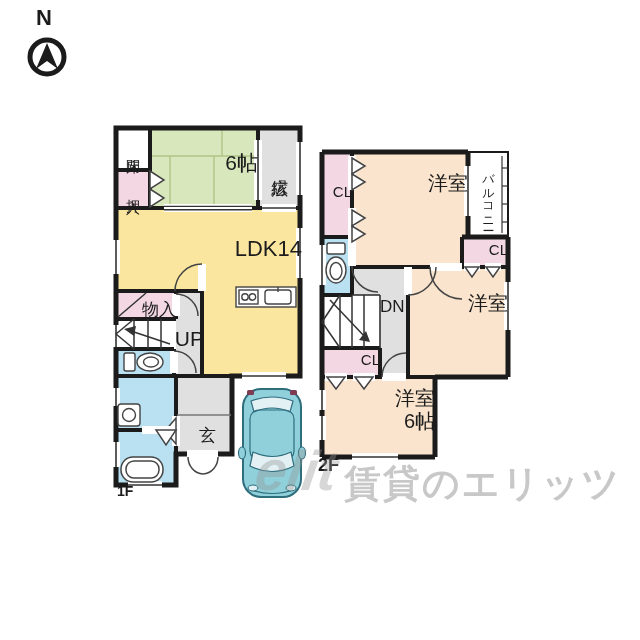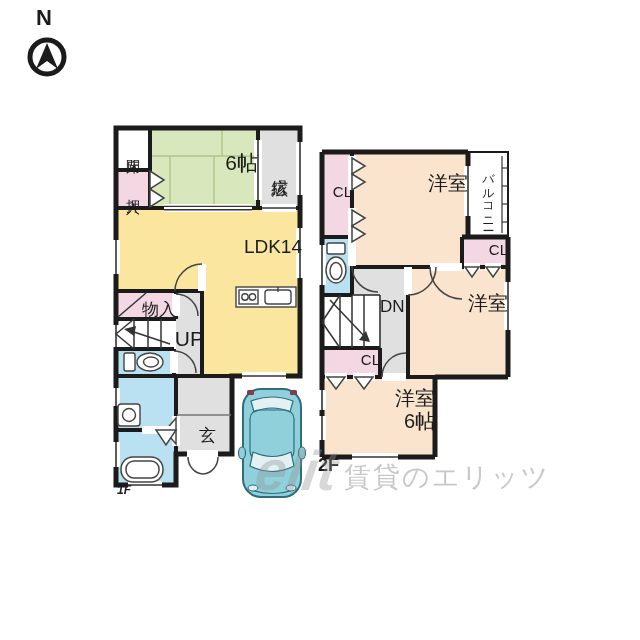--- a/index.html
+++ b/index.html
@@ -7,21 +7,21 @@
           font-family:"Liberation Sans","DejaVu Sans",sans-serif;}
   .canvas svg{position:absolute;left:0;top:0;}
   .lbl{position:absolute;color:#1c1c1c;line-height:1.08;white-space:nowrap;}
   .ctr{text-align:right;}
   .vert{writing-mode:vertical-rl;text-orientation:upright;letter-spacing:1px;
         display:flex;align-items:center;justify-content:center;}
   .two{line-height:1.15;white-space:normal;}
   .wm{position:absolute;left:0;top:0;width:640px;height:640px;pointer-events:none;}
   .wm .logo{position:absolute;left:256px;top:438px;font-size:56px;font-style:italic;
             font-weight:bold;color:rgba(150,150,150,.38);transform:skewX(-8deg);}
-  .wm .txt{position:absolute;left:344px;top:459px;font-size:27px;font-weight:normal;
+  .wm .txt{position:absolute;left:344px;top:459px;font-size:37px;font-weight:bold;
            letter-spacing:2px;color:rgba(150,150,150,.52);}
 </style>
 </head>
 <body>
 
 <div class="canvas">
 
 <svg width="640" height="640" viewBox="0 0 640 640">
 
   <g>
@@ -236,25 +236,25 @@
     <ellipse cx="291" cy="488" rx="5" ry="3" fill="#e3f1f4" stroke="#2f6d7d" stroke-width="1"></ellipse>
   </g>
 </svg>
 
 <div class="lbl" style="left:36px;top:6px;font-size:22px;font-weight:bold;">N</div>
 
 <div class="lbl vert" style="left:116px;top:129px;width:34px;height:39px;font-size:14px;">床間</div>
 <div class="lbl vert" style="left:116px;top:170px;width:34px;height:37px;font-size:14px;">押入</div>
 <div class="lbl ctr" style="left:150px;top:152px;width:108px;font-size:21px;">6帖</div>
 <div class="lbl vert" style="left:258px;top:134px;width:42px;height:66px;font-size:17px;">広縁</div>
-<div class="lbl ctr" style="left:116px;top:237px;width:186px;font-size:19px;">LDK14</div>
+<div class="lbl ctr" style="left:116px;top:237px;width:186px;font-size:22px;">LDK14</div>
 <div class="lbl ctr" style="left:116px;top:294px;width:60px;font-size:17px;margin-top:7px;">物入</div>
 <div class="lbl ctr" style="left:174px;top:328px;width:30px;font-size:21px;">UP</div>
 <div class="lbl ctr" style="left:176px;top:427px;width:40px;font-size:17px;">玄</div>
-<div class="lbl" style="left:117px;top:484px;font-size:12px;font-weight:600;font-style:italic;">1F</div>
+<div class="lbl" style="left:117px;top:484px;font-size:14px;font-weight:600;">1F</div>
 
 <div class="lbl ctr" style="left:322px;top:184px;width:30px;font-size:15px;">CL</div>
 <div class="lbl ctr two" style="left:352px;top:172px;width:116px;font-size:20px;">
   <div>洋室</div>
 </div>
 <div class="lbl vert" style="left:468px;top:156px;width:40px;height:78px;font-size:12px;">バルコニー</div>
 <div class="lbl ctr" style="left:462px;top:242px;width:46px;font-size:15px;">CL</div>
 <div class="lbl ctr two" style="left:408px;top:292px;width:100px;font-size:20px;">
   <div>洋室</div>
 </div>

